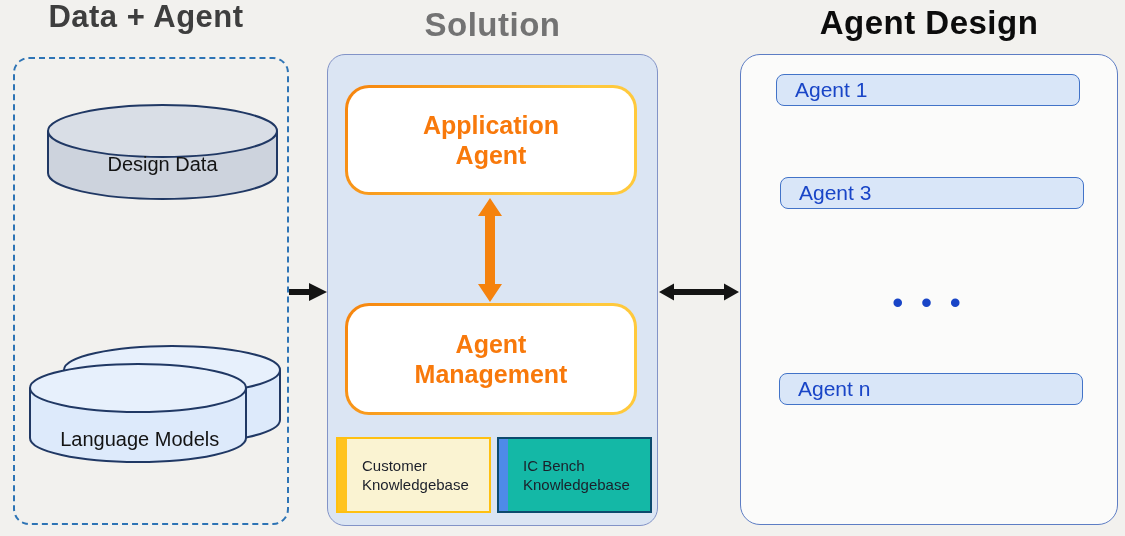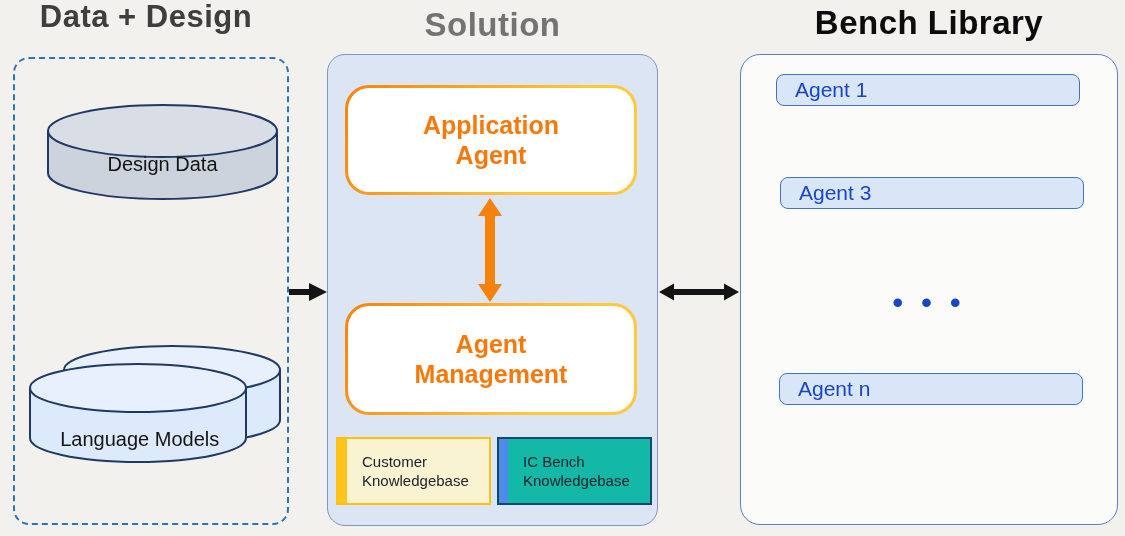--- a/index.html
+++ b/index.html
@@ -62,21 +62,21 @@
     text-align:center;
     font-weight:bold;font-size:25px;line-height:1.22;
     color:#F8790B;
     white-space:pre-line;
     box-sizing:border-box;
   }
   .app-agent{left:345px;top:85px;height:110px;}
   .agent-mgmt{left:345px;top:303px;height:112px;}
   .kb-box{
     position:absolute;
-    top:437px;width:155px;height:68px;
+    top:437px;width:155px;height:76px;
     box-sizing:border-box;
     display:flex;align-items:center;
     font-size:15px;line-height:1.3;color:#1B1F2A;
     white-space:pre-line;
   }
   .kb-yellow{
     left:336px;
     background:#FAF3D2;border:2px solid #FFC010;
   }
   .kb-blue{
@@ -117,23 +117,23 @@
     text-align:center;
     color:#1945C7;font-size:30px;font-weight:bold;letter-spacing:5px;
   }
   svg{display:block;}
 </style>
 </head>
 <body>
 
 <div class="stage">
 
-  <div class="sec-title title-dm">Data + Design</div>
+  <div class="sec-title title-dm">Data + Agent</div>
   <div class="sec-title title-sol">Solution</div>
-  <div class="sec-title title-al">Bench Library</div>
+  <div class="sec-title title-al">Agent Design</div>
 
   <div class="abs dashed-box"></div>
 
   <div class="cyl-wrap cyl-design">
     <svg width="235" height="100" viewBox="0 0 235 100">
       <path d="M3,28 L3,70 A114.5,26 0 0 0 232,70 L232,28" fill="#CDD3DD" stroke="#203864" stroke-width="2"></path>
       <ellipse cx="117.5" cy="28" rx="114.5" ry="26" fill="#D9DEE6" stroke="#203864" stroke-width="2"></ellipse>
     </svg>
     <div class="cyl-label">Design  Data</div>
   </div>

